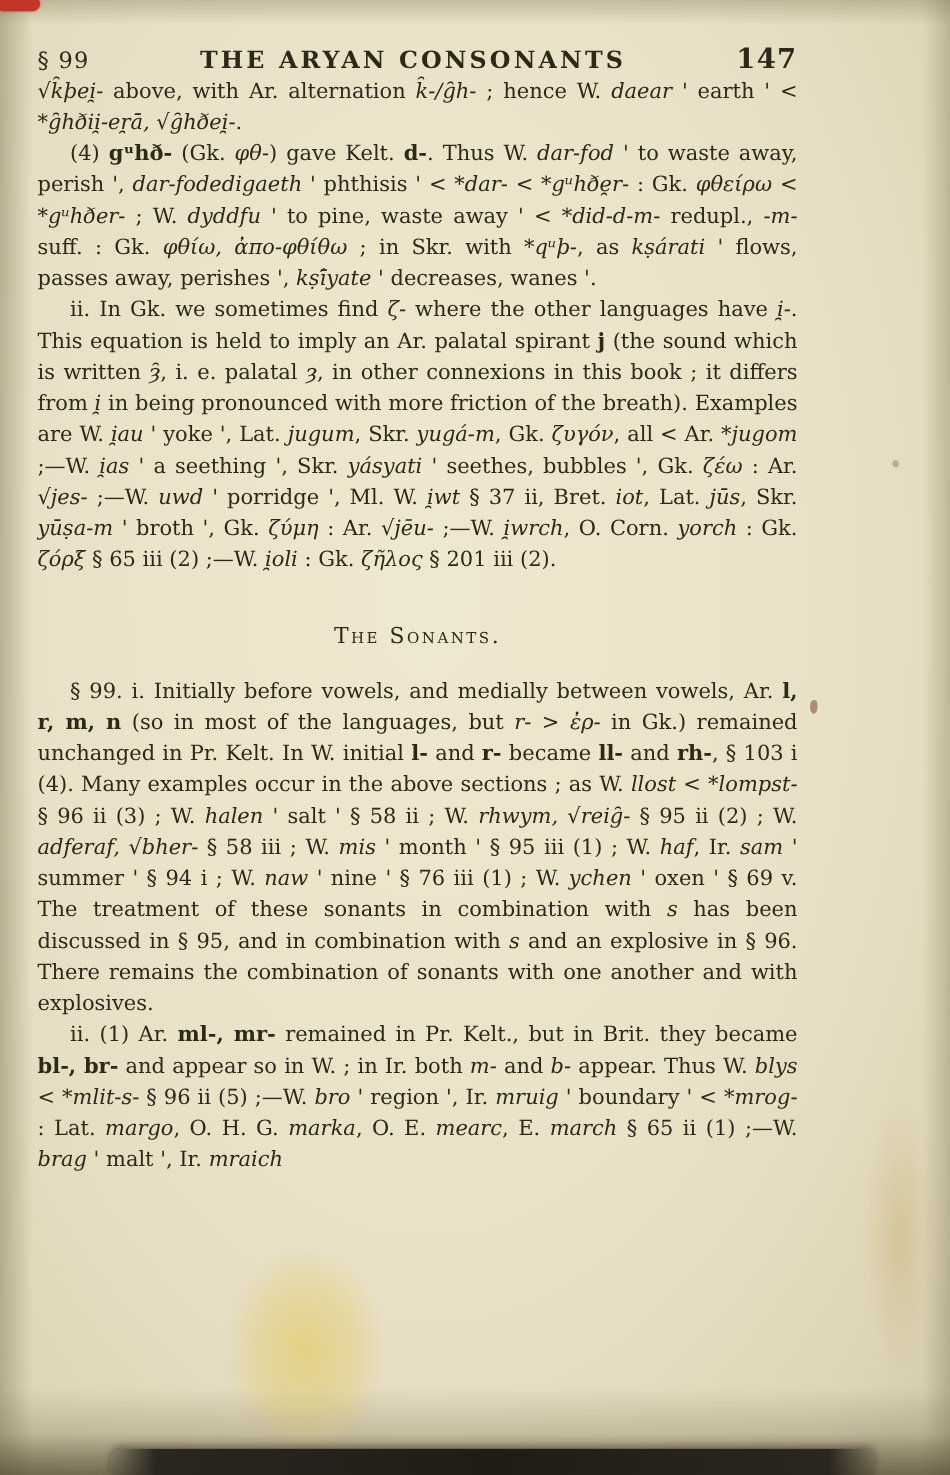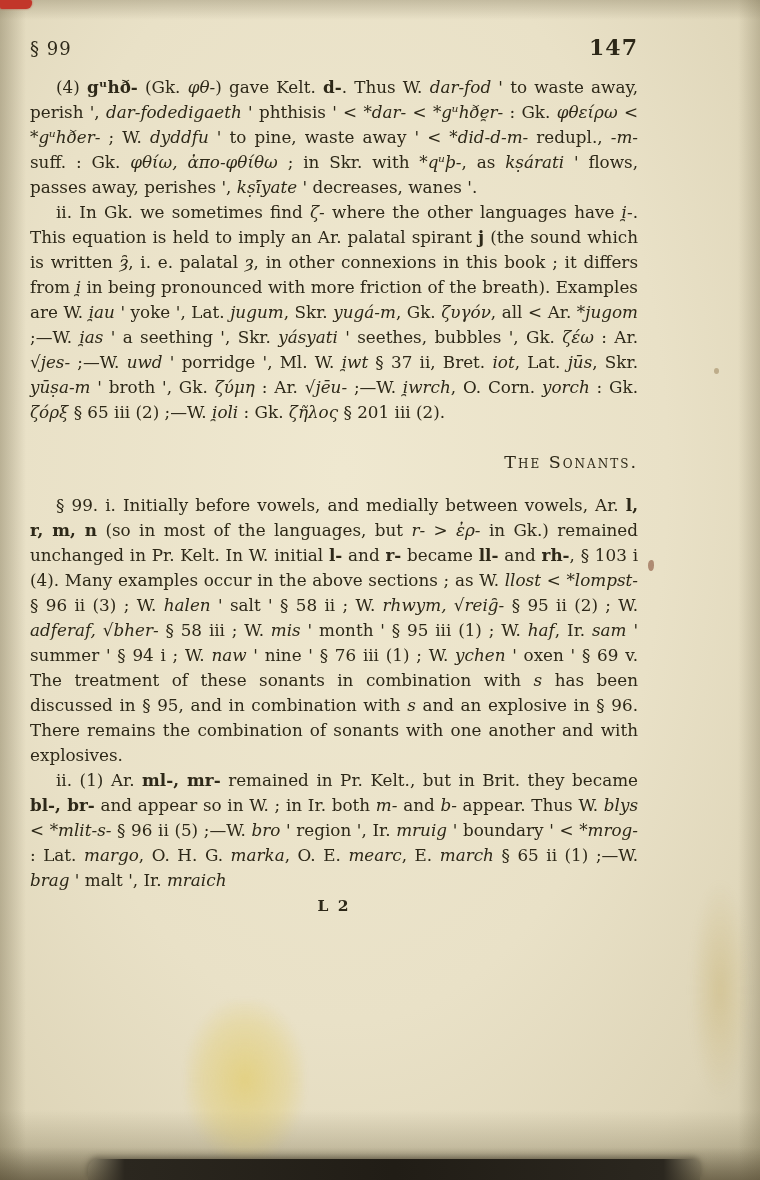--- a/index.html
+++ b/index.html
@@ -14,37 +14,36 @@
       linear-gradient(270deg, rgba(110,100,70,0.30), rgba(110,100,70,0) 22px),
       linear-gradient(180deg, rgba(110,100,70,0.30), rgba(110,100,70,0) 20px),
       linear-gradient(0deg, rgba(95,85,55,0.45), rgba(95,85,55,0) 70px),
       radial-gradient(ellipse at 45% 40%, #efe8d0 0%, #e9e1c7 55%, #ded5b8 85%, #cfc6a8 100%);
   }
   .content {
     position:absolute; top:34px; left:30px; width:608px;
   }
   .page-header {
     display:flex; justify-content:space-between; align-items:baseline;
-    margin-bottom:15px;
   }
   .section-no { font-size:18px; letter-spacing:1px; }
   .running-title { font-size:19px; font-weight:700; letter-spacing:2.5px; }
   .page-no { font-size:22px; font-weight:700; letter-spacing:1px; }
   .body-text p {
     margin:0;
     font-size:16.8px; line-height:25px;
     text-align:justify;
   }
   .indent { text-indent:26px; }
   .run-n { font-style:normal; }
   .run-i { font-style:italic; }
   .run-b { font-weight:700;margin-top:44px; }
   .sonants-heading {
-    margin:27px 0 21px 0;
-    text-align:right;
+    margin:39px 0 21px 0;
+    text-align:center;
     font-size:17.5px; font-weight:400;
     font-variant:small-caps;
     letter-spacing:2px;
   }
   .signature {
     margin-top:3px;
     text-align:center;
     font-size:15.5px; letter-spacing:2px; font-weight:600;
   }
   .red-mark {
@@ -89,33 +88,34 @@
   <div class="red-mark"></div>
   <div class="stain-yellow"></div>
   <div class="stain-right"></div>
   <div class="speck-a"></div>
   <div class="speck-b"></div>
 
   <div class="content">
 
     <div class="page-header">
       <span class="section-no">§ 99</span>
+      <span class="running-title">THE ARYAN CONSONANTS</span>
       <span class="page-no">147</span>
     </div>
 
     <div class="body-text">
+      <p><span class="run run-i">√k̑þei̯-</span><span class="run run-n"> above, with Ar. alternation </span><span class="run run-i">k̑-/g̑h-</span><span class="run run-n"> ; hence W. </span><span class="run run-i">daear</span><span class="run run-n"> ' earth ' &lt; </span><span class="run run-i">*g̑hðii̯-er̯ā, √g̑hðei̯-</span><span class="run run-n">.</span></p>
       <p class="indent"><span class="run run-n">(4) </span><span class="run run-b">gᵘhð-</span><span class="run run-n"> (Gk. </span><span class="run run-i">φθ-</span><span class="run run-n">) gave Kelt. </span><span class="run run-b">d-</span><span class="run run-n">.  Thus W. </span><span class="run run-i">dar-fod</span><span class="run run-n"> ' to waste away, perish ', </span><span class="run run-i">dar-fodedigaeth</span><span class="run run-n"> ' phthisis ' &lt; </span><span class="run run-i">*dar-</span><span class="run run-n"> &lt; </span><span class="run run-i">*gᵘhðe̯r-</span><span class="run run-n"> : Gk. </span><span class="run run-i">φθείρω</span><span class="run run-n"> &lt; </span><span class="run run-i">*gᵘhðer-</span><span class="run run-n"> ;  W. </span><span class="run run-i">dyddfu</span><span class="run run-n"> ' to pine, waste away ' &lt; </span><span class="run run-i">*did-d-m-</span><span class="run run-n"> redupl., </span><span class="run run-i">-m-</span><span class="run run-n"> suff. : Gk. </span><span class="run run-i">φθίω, ἀπο-φθίθω</span><span class="run run-n"> ; in Skr. with </span><span class="run run-i">*qᵘþ-</span><span class="run run-n">, as </span><span class="run run-i">kṣárati</span><span class="run run-n"> ' flows, passes away, perishes ', </span><span class="run run-i">kṣī́yate</span><span class="run run-n"> ' decreases, wanes '.</span></p>
       <p class="indent"><span class="run run-n">ii.  In Gk. we sometimes find </span><span class="run run-i">ζ-</span><span class="run run-n"> where the other languages have </span><span class="run run-i">i̯-</span><span class="run run-n">.  This equation is held to imply an Ar. palatal spirant </span><span class="run run-b">j</span><span class="run run-n"> (the sound which is written </span><span class="run run-i">ȝ̑</span><span class="run run-n">, i. e. palatal </span><span class="run run-i">ȝ</span><span class="run run-n">, in other connexions in this book ; it differs from </span><span class="run run-i">i̯</span><span class="run run-n"> in being pronounced with more friction of the breath).  Examples are W. </span><span class="run run-i">i̯au</span><span class="run run-n"> ' yoke ', Lat. </span><span class="run run-i">jugum</span><span class="run run-n">, Skr. </span><span class="run run-i">yugá-m</span><span class="run run-n">, Gk. </span><span class="run run-i">ζυγόν</span><span class="run run-n">, all &lt; Ar. </span><span class="run run-i">*jugom</span><span class="run run-n"> ;—W. </span><span class="run run-i">i̯as</span><span class="run run-n"> ' a seething ', Skr. </span><span class="run run-i">yásyati</span><span class="run run-n"> ' seethes, bubbles ', Gk. </span><span class="run run-i">ζέω</span><span class="run run-n"> : Ar. </span><span class="run run-i">√jes-</span><span class="run run-n"> ;—W. </span><span class="run run-i">uwd</span><span class="run run-n"> ' porridge ', Ml. W. </span><span class="run run-i">i̯wt</span><span class="run run-n"> § 37 ii, Bret. </span><span class="run run-i">iot</span><span class="run run-n">, Lat. </span><span class="run run-i">jūs</span><span class="run run-n">, Skr. </span><span class="run run-i">yūṣa-m</span><span class="run run-n"> ' broth ', Gk. </span><span class="run run-i">ζύμη</span><span class="run run-n"> : Ar. </span><span class="run run-i">√jēu-</span><span class="run run-n"> ;—W. </span><span class="run run-i">i̯wrch</span><span class="run run-n">, O. Corn. </span><span class="run run-i">yorch</span><span class="run run-n"> : Gk. </span><span class="run run-i">ζόρξ</span><span class="run run-n"> § 65 iii (2) ;—W. </span><span class="run run-i">i̯oli</span><span class="run run-n"> : Gk. </span><span class="run run-i">ζῆλος</span><span class="run run-n"> § 201 iii (2).</span></p>
 
       <h2 class="sonants-heading">The Sonants.</h2>
 
       <p class="indent"><span class="run run-n">§ 99.  i.  Initially before vowels, and medially between vowels, Ar. </span><span class="run run-b">l, r, m, n</span><span class="run run-n"> (so in most of the languages, but </span><span class="run run-i">r-</span><span class="run run-n"> &gt; </span><span class="run run-i">ἐρ-</span><span class="run run-n"> in Gk.) remained unchanged in Pr. Kelt.  In W. initial </span><span class="run run-b">l-</span><span class="run run-n"> and </span><span class="run run-b">r-</span><span class="run run-n"> became </span><span class="run run-b">ll-</span><span class="run run-n"> and </span><span class="run run-b">rh-</span><span class="run run-n">, § 103 i (4).  Many examples occur in the above sections ; as W. </span><span class="run run-i">llost</span><span class="run run-n"> &lt; </span><span class="run run-i">*lompst-</span><span class="run run-n"> § 96 ii (3) ; W. </span><span class="run run-i">halen</span><span class="run run-n"> ' salt ' § 58 ii ; W. </span><span class="run run-i">rhwym, √reig̑-</span><span class="run run-n"> § 95 ii (2) ; W. </span><span class="run run-i">adferaf, √bher-</span><span class="run run-n"> § 58 iii ; W. </span><span class="run run-i">mis</span><span class="run run-n"> ' month ' § 95 iii (1) ; W. </span><span class="run run-i">haf</span><span class="run run-n">, Ir. </span><span class="run run-i">sam</span><span class="run run-n"> ' summer ' § 94 i ; W. </span><span class="run run-i">naw</span><span class="run run-n"> ' nine ' § 76 iii (1) ; W. </span><span class="run run-i">ychen</span><span class="run run-n"> ' oxen ' § 69 v.  The treatment of these sonants in combination with </span><span class="run run-i">s</span><span class="run run-n"> has been discussed in § 95, and in combination with </span><span class="run run-i">s</span><span class="run run-n"> and an explosive in § 96.  There remains the combination of sonants with one another and with explosives.</span></p>
       <p class="indent"><span class="run run-n">ii. (1) Ar. </span><span class="run run-b">ml-, mr-</span><span class="run run-n"> remained in Pr. Kelt., but in Brit. they became </span><span class="run run-b">bl-, br-</span><span class="run run-n"> and appear so in W. ; in Ir. both </span><span class="run run-i">m-</span><span class="run run-n"> and </span><span class="run run-i">b-</span><span class="run run-n"> appear.  Thus W. </span><span class="run run-i">blys</span><span class="run run-n"> &lt; </span><span class="run run-i">*mlit-s-</span><span class="run run-n"> § 96 ii (5) ;—W. </span><span class="run run-i">bro</span><span class="run run-n"> ' region ', Ir. </span><span class="run run-i">mruig</span><span class="run run-n"> ' boundary ' &lt; </span><span class="run run-i">*mrog-</span><span class="run run-n"> : Lat. </span><span class="run run-i">margo</span><span class="run run-n">, O. H. G. </span><span class="run run-i">marka</span><span class="run run-n">, O. E. </span><span class="run run-i">mearc</span><span class="run run-n">, E. </span><span class="run run-i">march</span><span class="run run-n"> § 65 ii (1) ;—W. </span><span class="run run-i">brag</span><span class="run run-n"> ' malt ', Ir. </span><span class="run run-i">mraich</span></p>
 
-      <div class="signature">L 2</div>
     </div>
 
   </div>
 
   <div class="bottom-edge"></div>
   <div class="bottom-bar"></div>
 
 </div>
 
 </body></html>

